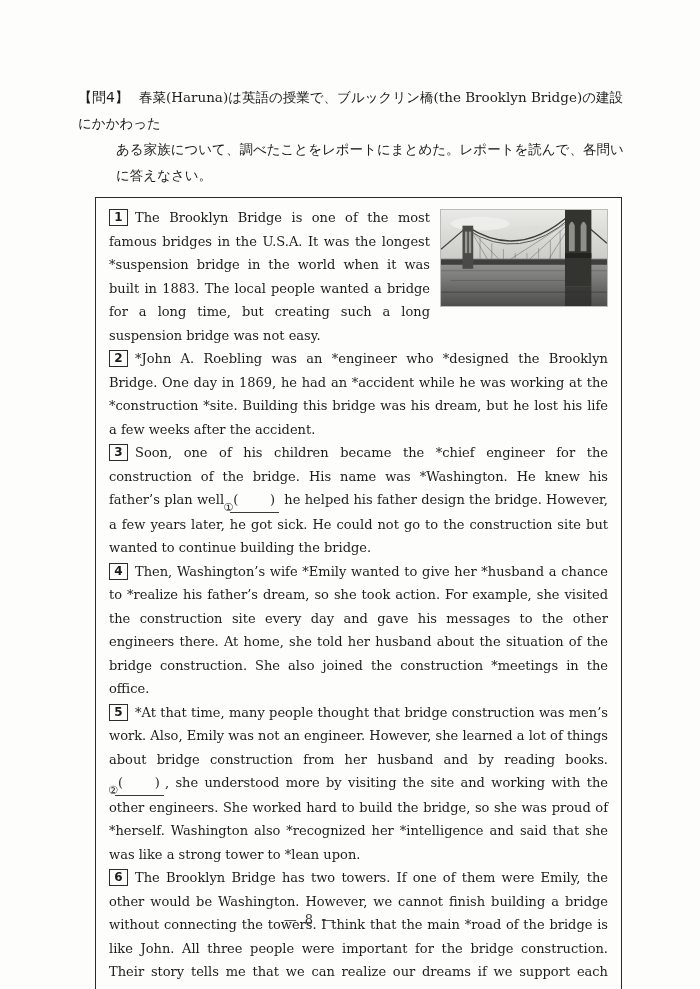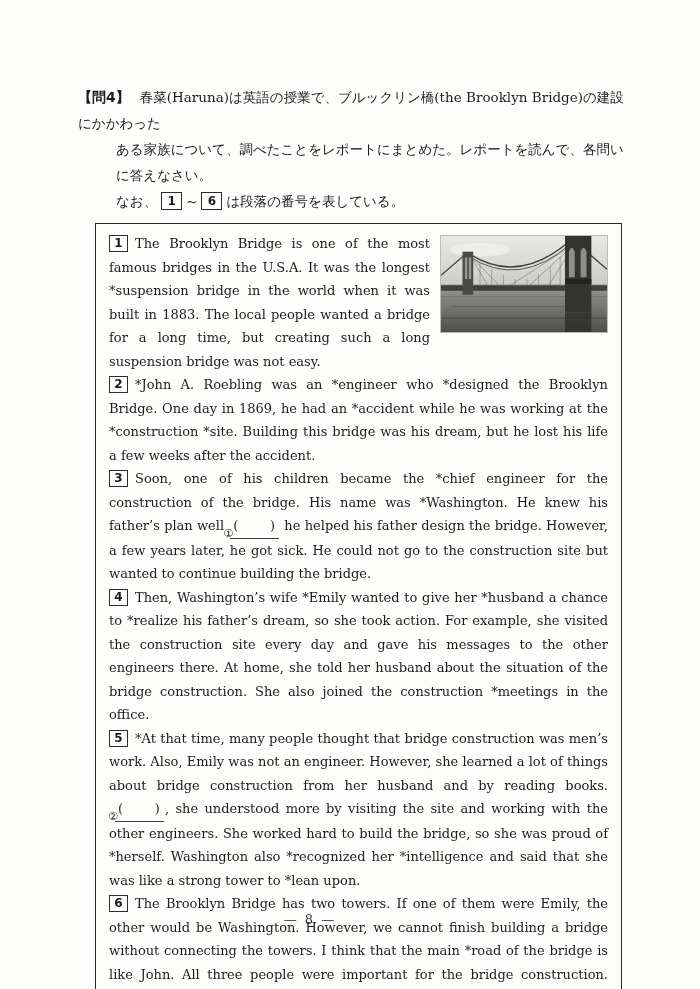--- a/index.html
+++ b/index.html
@@ -4,21 +4,21 @@
 <style>
   html,body{margin:0;padding:0;}
   body{
     width:700px;height:989px;background:#fdfdfc;color:#1c1c1c;
     font-family:"DejaVu Serif","Liberation Serif",serif;
     position:relative;overflow:hidden;
   }
   .content{position:absolute;left:78px;top:84px;width:554px;}
   
   .h-line{font-size:13.5px;line-height:26px;}
-  .qlabel{font-family:"DejaVu Sans","Liberation Sans",sans-serif;font-weight:bold;margin-right:10px;font-size:14px;}
+  .qlabel{font-family:"DejaVu Sans","Liberation Sans",sans-serif;font-weight:normal;margin-right:10px;font-size:14px;}
   .h-cont{margin-left:38px;}
   .numbox{
     display:inline-block;min-width:15px;height:16px;line-height:16px;border:1px solid #2c2c2c;
     text-align:center;font-size:12px;padding:0 2px;margin:0 4px;vertical-align:1px;
     font-family:"DejaVu Sans","Liberation Sans",sans-serif;font-weight:bold;
   }
   
   .passage-box{
     border:1.6px solid #2a2a2a;width:527px;box-sizing:border-box;
     margin-left:17px;margin-top:9px;padding:8px 13px 9px 13px;background:#fdfdfc;
@@ -51,23 +51,20 @@
 </style>
 </head>
 <body>
 
 <div class="content">
 
   <div class="h-line">
     <span class="qlabel">【問4】</span><span>春菜(Haruna)は英語の授業で、ブルックリン橋(the Brooklyn Bridge)の建設にかかわった</span>
   </div>
   <div class="h-line h-cont">ある家族について、調べたことをレポートにまとめた。レポートを読んで、各問いに答えなさい。</div>
-  <div class="h-line h-cont">
-    <span>なお、</span><span class="numbox">1</span><span>~</span><span class="numbox">6</span><span>は段落の番号を表している。</span>
-  </div>
 
   <div class="passage-box">
 
     <div class="para">
       <span class="figure">
         <svg viewBox="0 0 170 98" preserveAspectRatio="none">
           <defs>
             <linearGradient id="sky" x1="0" y1="0" x2="0" y2="1">
               <stop offset="0" stop-color="#e9e9e6"></stop>
                 <stop offset="1" stop-color="#c6c6c2"></stop>

